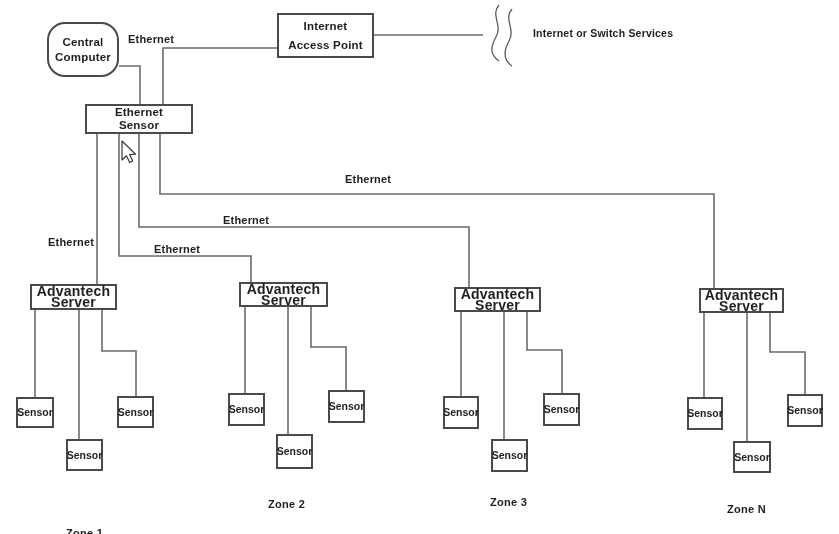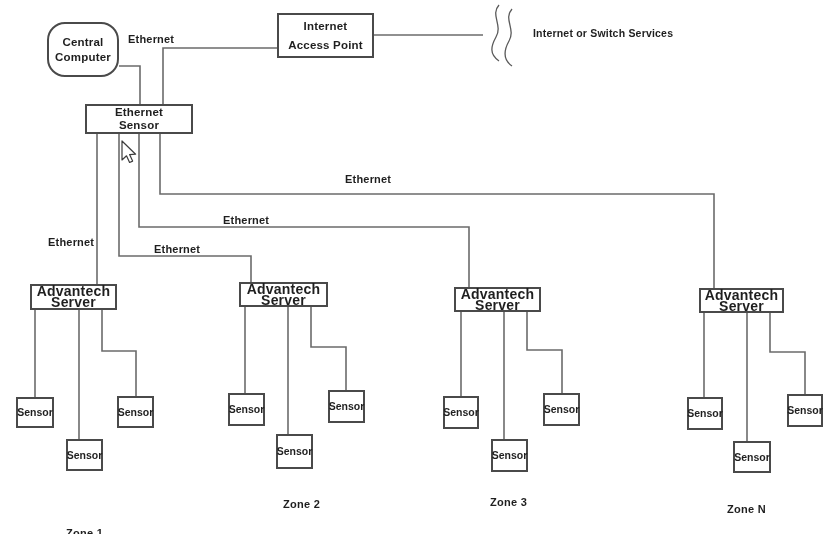--- a/index.html
+++ b/index.html
@@ -146,21 +146,21 @@
   </div>
   <div class="node sensor" style="left:228px;top:393px;width:37px;height:33px;">
     <span>Sensor</span>
   </div>
   <div class="node sensor" style="left:276px;top:434px;width:37px;height:35px;">
     <span>Sensor</span>
   </div>
   <div class="node sensor" style="left:328px;top:390px;width:37px;height:33px;">
     <span>Sensor</span>
   </div>
-  <div class="zlabel" style="left:283px;top:498px;">Zone 2</div>
+  <div class="zlabel" style="left:268px;top:498px;">Zone 2</div>
 
   <div class="node server" style="left:454px;top:287px;width:87px;height:25px;">
     <span class="ln">Advantech</span>
     <span class="ln">Server</span>
   </div>
   <div class="node sensor" style="left:443px;top:396px;width:36px;height:33px;">
     <span>Sensor</span>
   </div>
   <div class="node sensor" style="left:491px;top:439px;width:37px;height:33px;">
     <span>Sensor</span>

